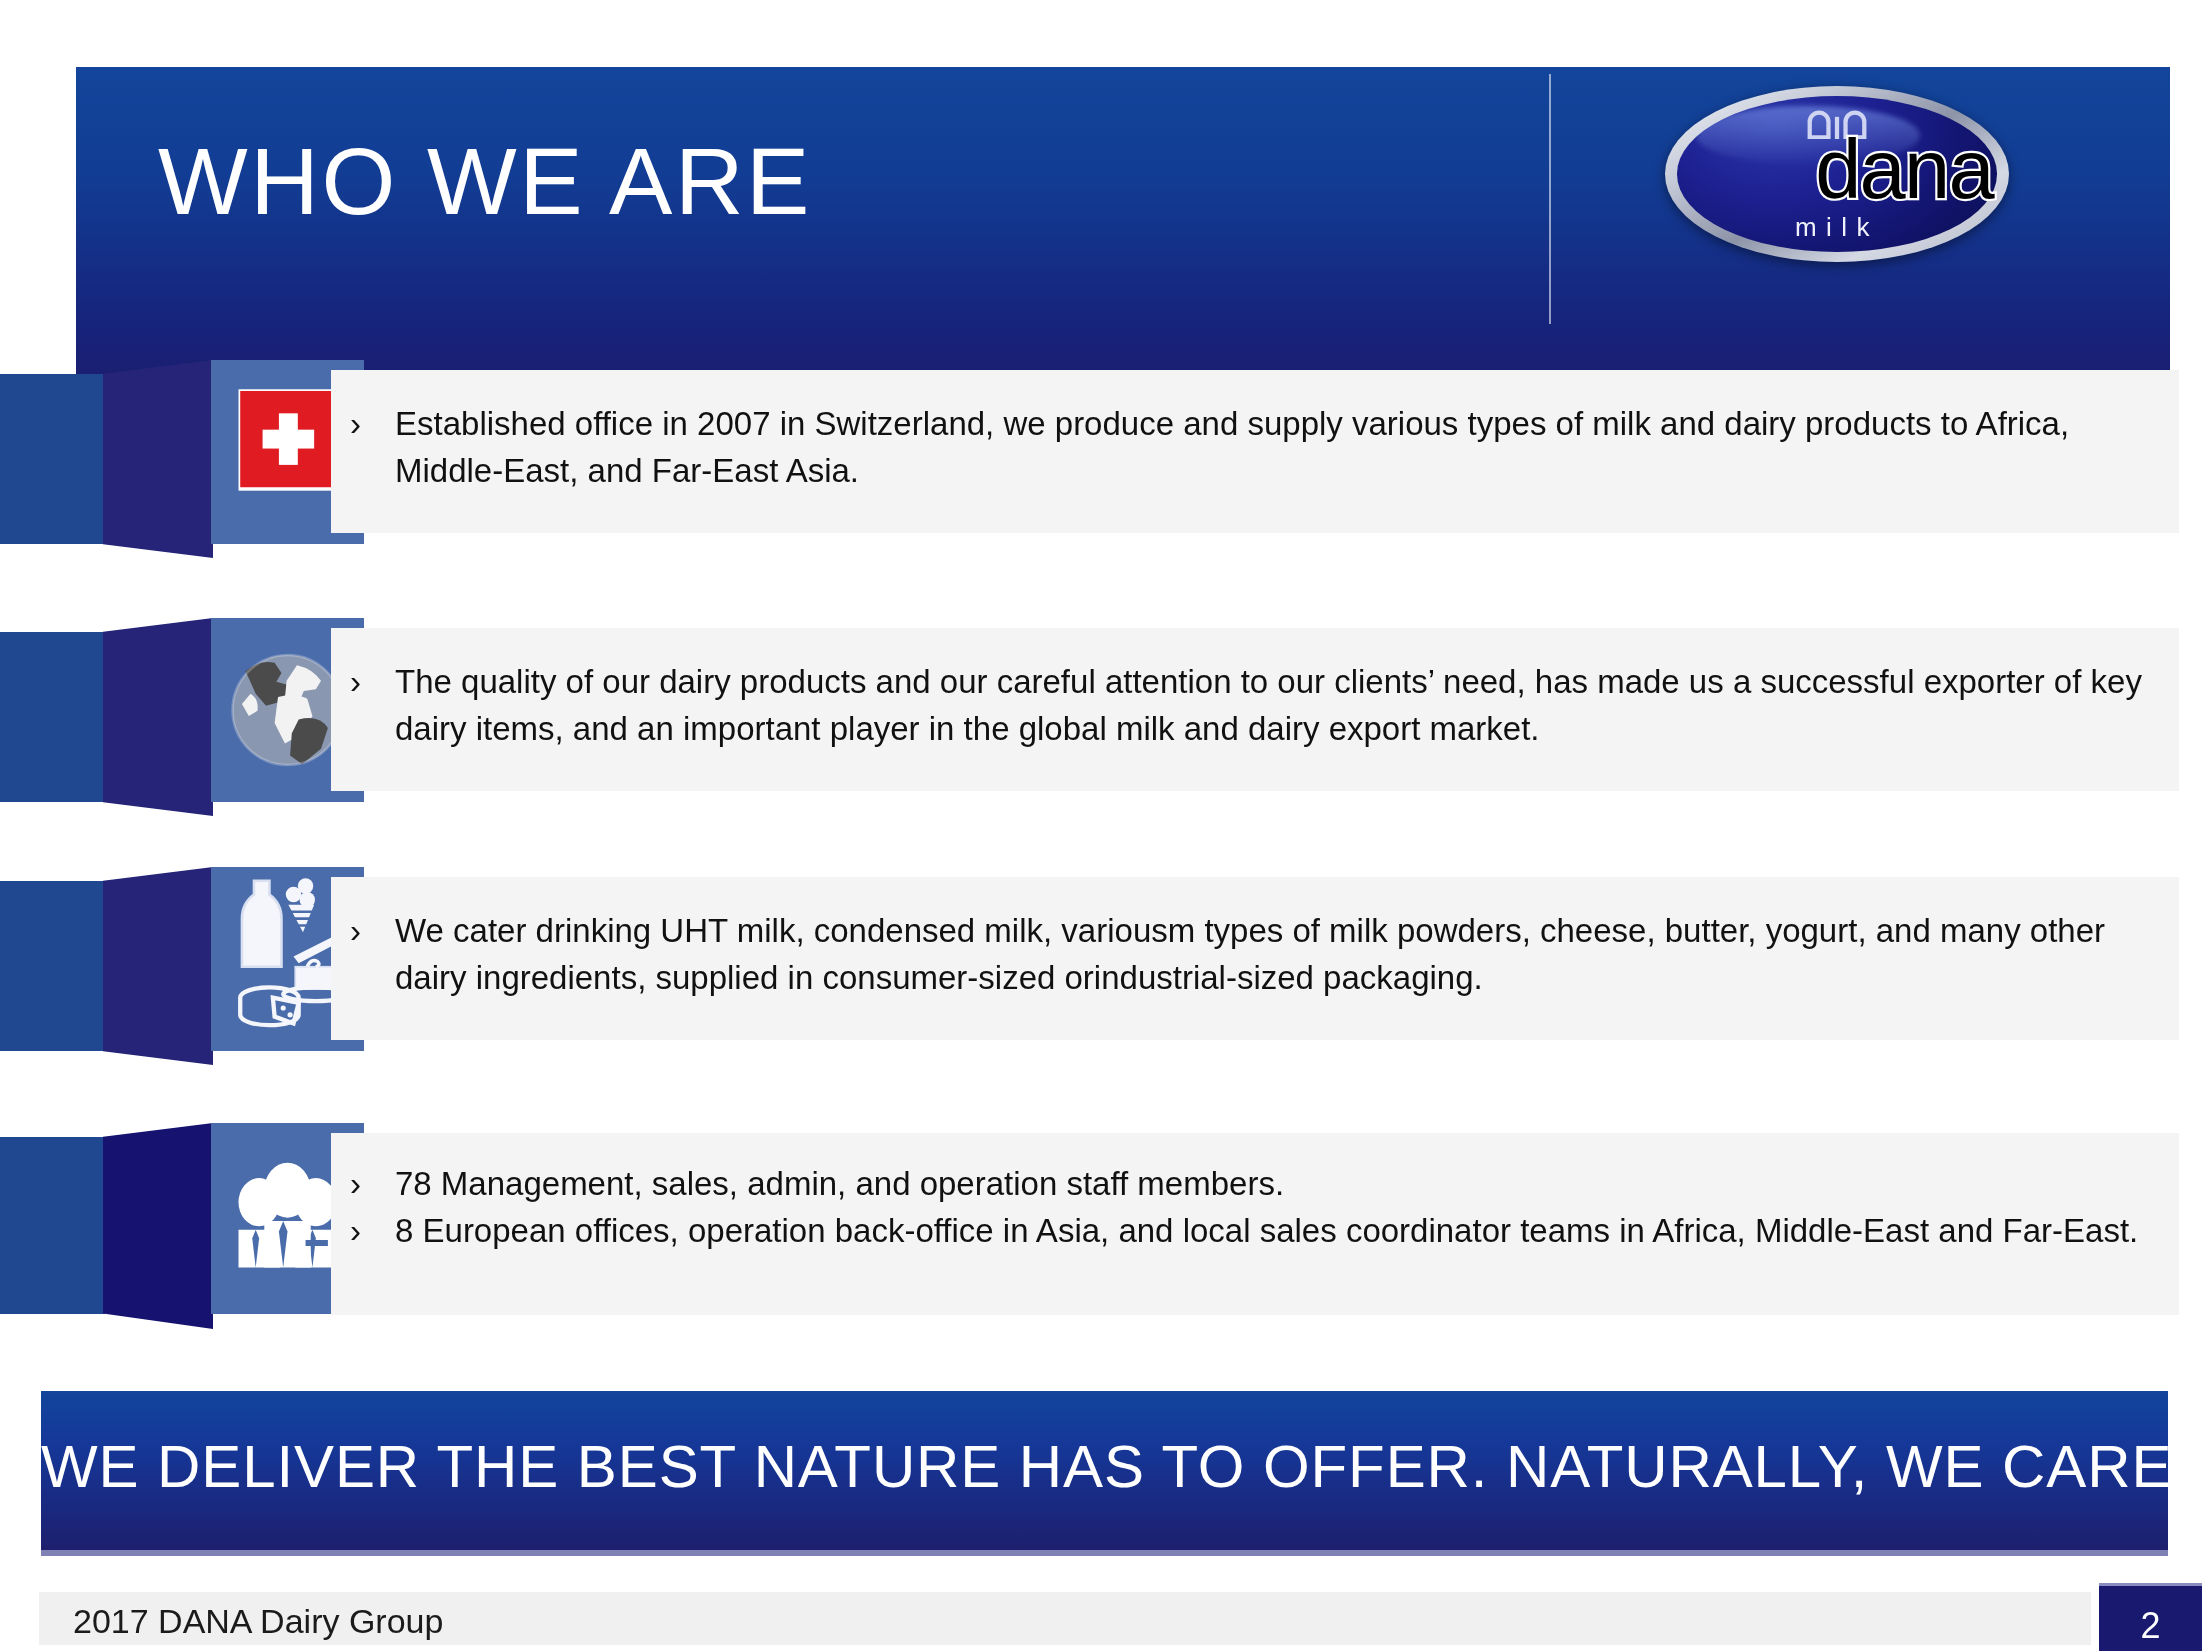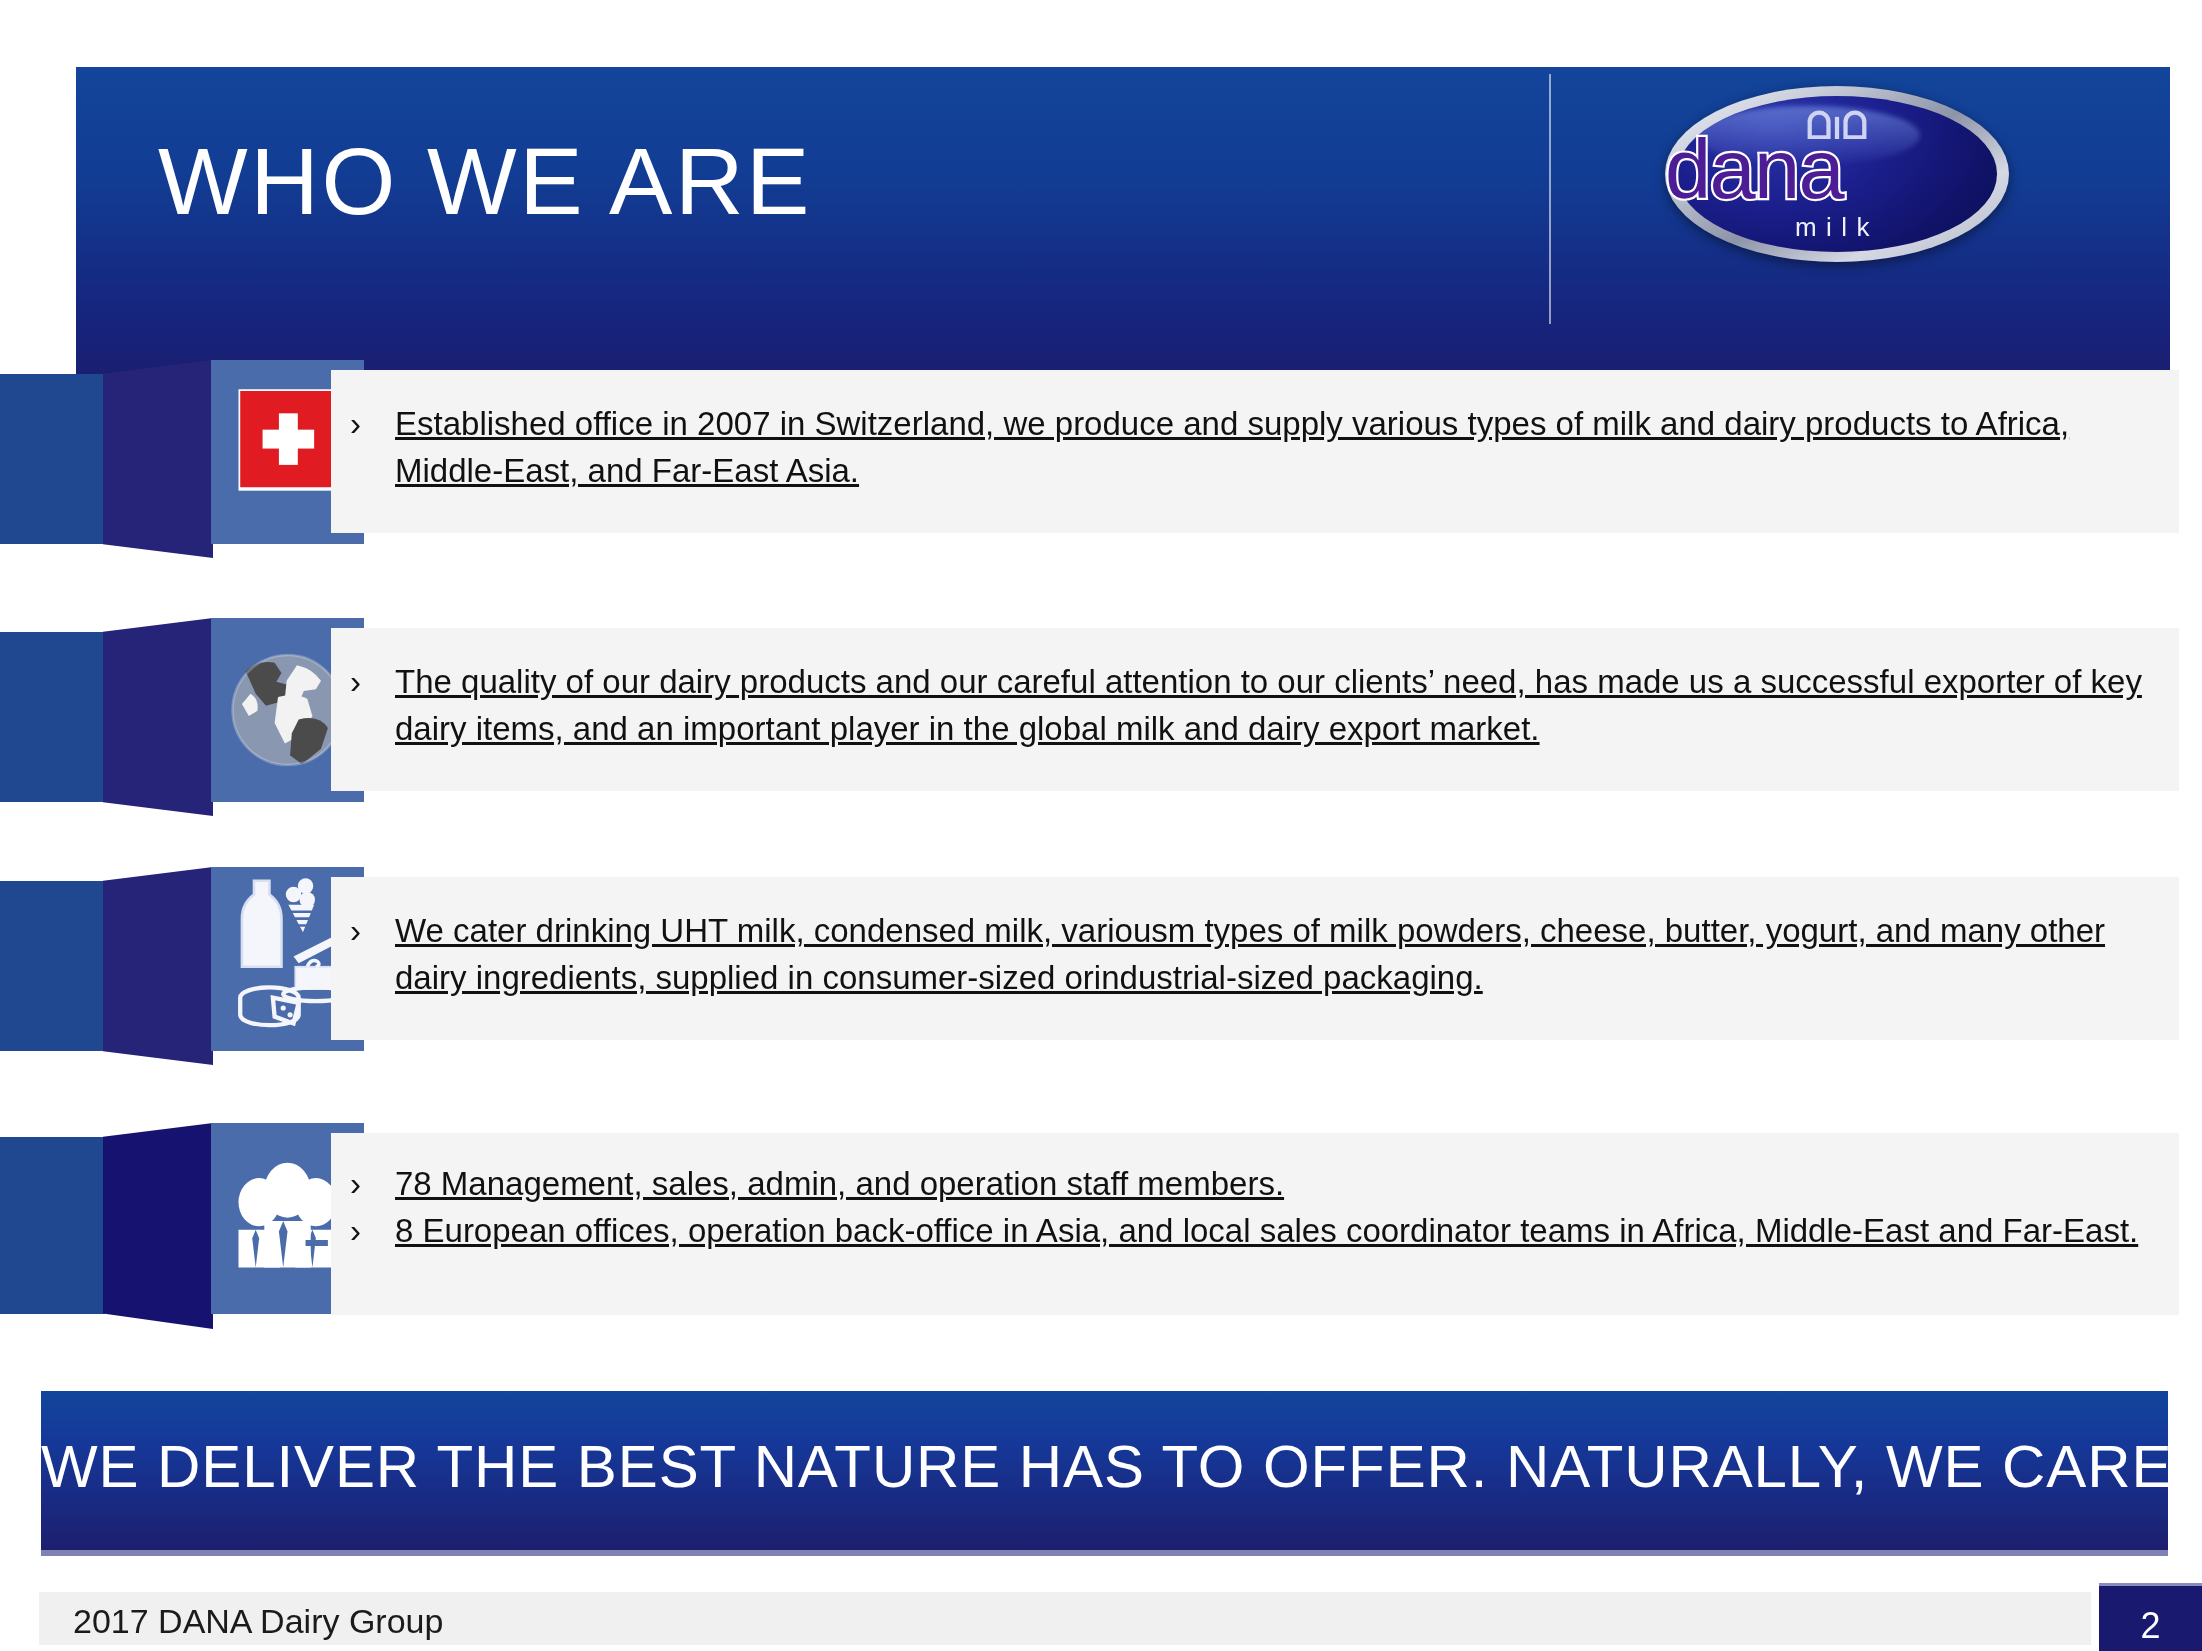--- a/index.html
+++ b/index.html
@@ -76,25 +76,25 @@
     width: 70%;
     height: 38%;
     border-radius: 50%;
     background: linear-gradient(to bottom, rgba(130,160,240,0.55), rgba(90,110,210,0.05));
     filter: blur(2.6px);
   }
   .logo-text-dana {
     position: absolute;
     left: 0; right: 16px;
     top: 45px;
-    text-align: left;
+    text-align: right;
     font-size: 83px;
     line-height: 0.95;
     font-weight: 400;
-    color: #4c1d95;
+    color: #000000;
     -webkit-text-stroke: 4.3px #ffffff;
     paint-order: stroke fill;
     letter-spacing: -1.7px;
   }
   .logo-text-milk {
     position: absolute;
     left: 0; right: 0;
     top: 126px;
     text-align: center;
     font-size: 26px;
@@ -161,21 +161,21 @@
     font-size: 33px;
     line-height: 1.42;
   }
   .bullet-mark {
     flex: 0 0 auto;
     width: 45px;
     font-size: 33px;
     line-height: 1.42;
     color: #111111;
   }
-  .bullet-text { flex: 1 1 auto; text-decoration: underline; }
+  .bullet-text { flex: 1 1 auto; }
 
   
   .tagline {
     position: absolute;
     left: 41px;
     top: 1391px;
     width: 2127px;
     height: 159px;
     background: linear-gradient(to bottom, #12459b 0%, #15399a 30%, #192a82 70%, #1d1f6d 100%);
   }

